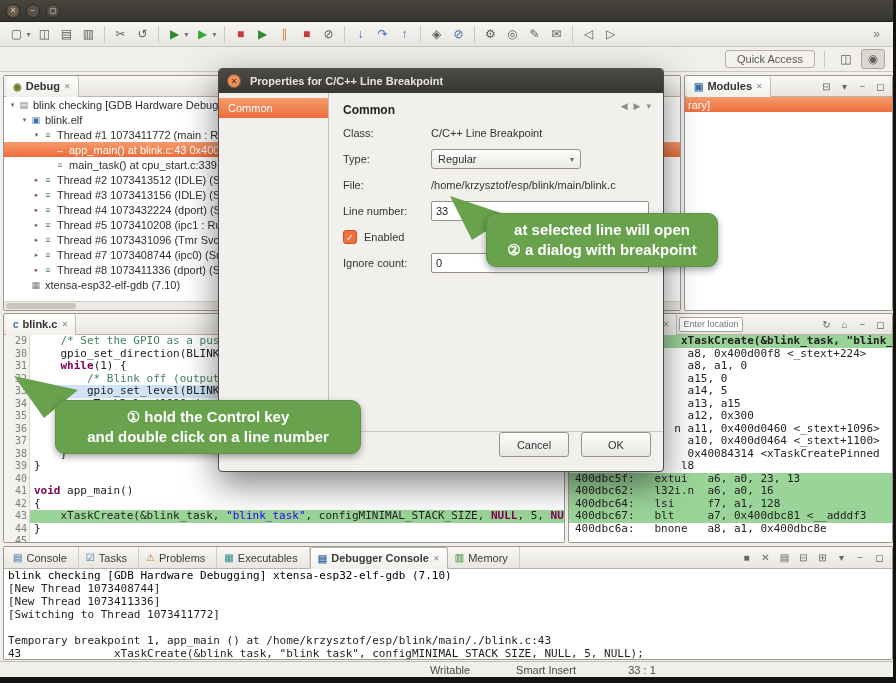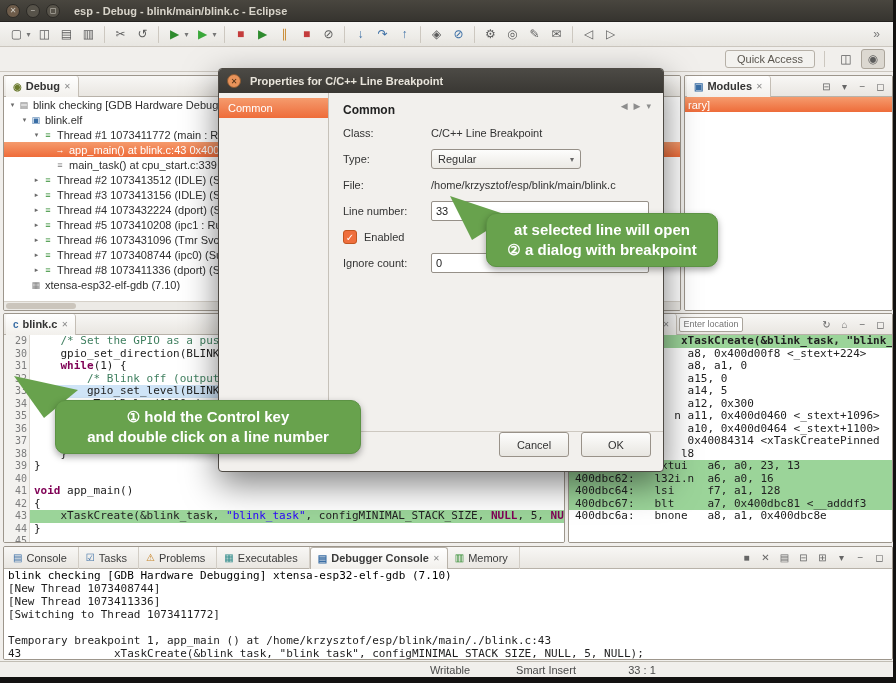--- a/index.html
+++ b/index.html
@@ -166,21 +166,20 @@
 </head>
 <body>
 
 <div id="screen">
   <div id="window">
 
     <div id="titlebar">
       <div class="wbtn close">✕</div>
       <div class="wbtn">−</div>
       <div class="wbtn">◻</div>
-      <span id="wtitle">esp - Debug - blink/main/blink.c - Eclipse</span>
     </div>
 
     <div id="toolbar">
 
     <span class="tbi">▢</span>
         <span class="tbi drop">▾</span>
         <span class="tbi">◫</span>
         <span class="tbi">▤</span>
         <span class="tbi">▥</span>
         <span class="tbi sep"></span>
@@ -451,20 +450,21 @@
             <span class="viewic">◻</span>
           </span>
       </div>
       <div class="vbody">
 
       <div class="dl dgreen dsrc">                xTaskCreate(&amp;blink_task, "blink_tas</div>
           <div class="dl">                 a8, 0x400d00f8 &lt;_stext+224&gt;</div>
           <div class="dl">                 a8, a1, 0</div>
           <div class="dl">                 a15, 0</div>
           <div class="dl">                 a14, 5</div>
+          <div class="dl">                 a13, a15</div>
           <div class="dl">                 a12, 0x300</div>
           <div class="dl">               n a11, 0x400d0460 &lt;_stext+1096&gt;</div>
           <div class="dl">                 a10, 0x400d0464 &lt;_stext+1100&gt;</div>
           <div class="dl">                 0x40084314 &lt;xTaskCreatePinned</div>
           <div class="dl">                l8</div>
           <div class="dl dgreen">400dbc5f:   extui   a6, a0, 23, 13</div>
           <div class="dl dgreen">400dbc62:   l32i.n  a6, a0, 16</div>
           <div class="dl dgreen">400dbc64:   lsi     f7, a1, 128</div>
           <div class="dl dgreen">400dbc67:   blt     a7, 0x400dbc81 &lt;__adddf3</div>
           <div class="dl">400dbc6a:   bnone   a8, a1, 0x400dbc8e</div>

